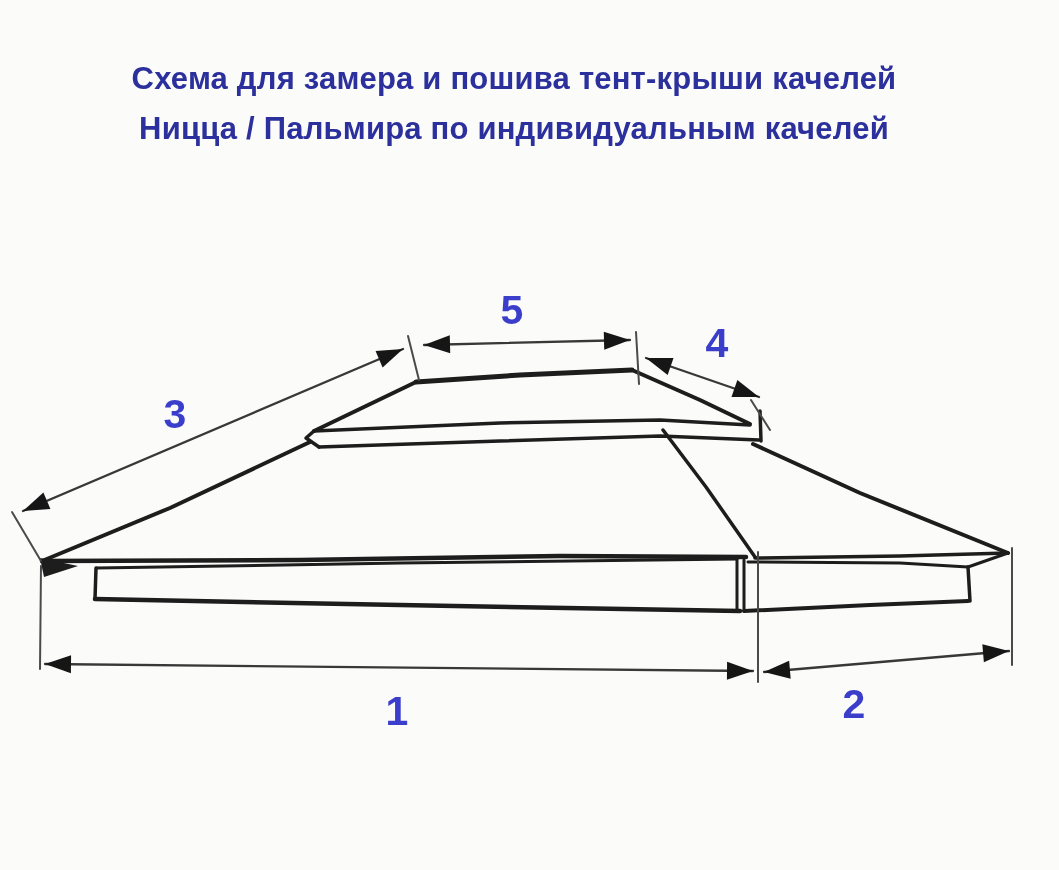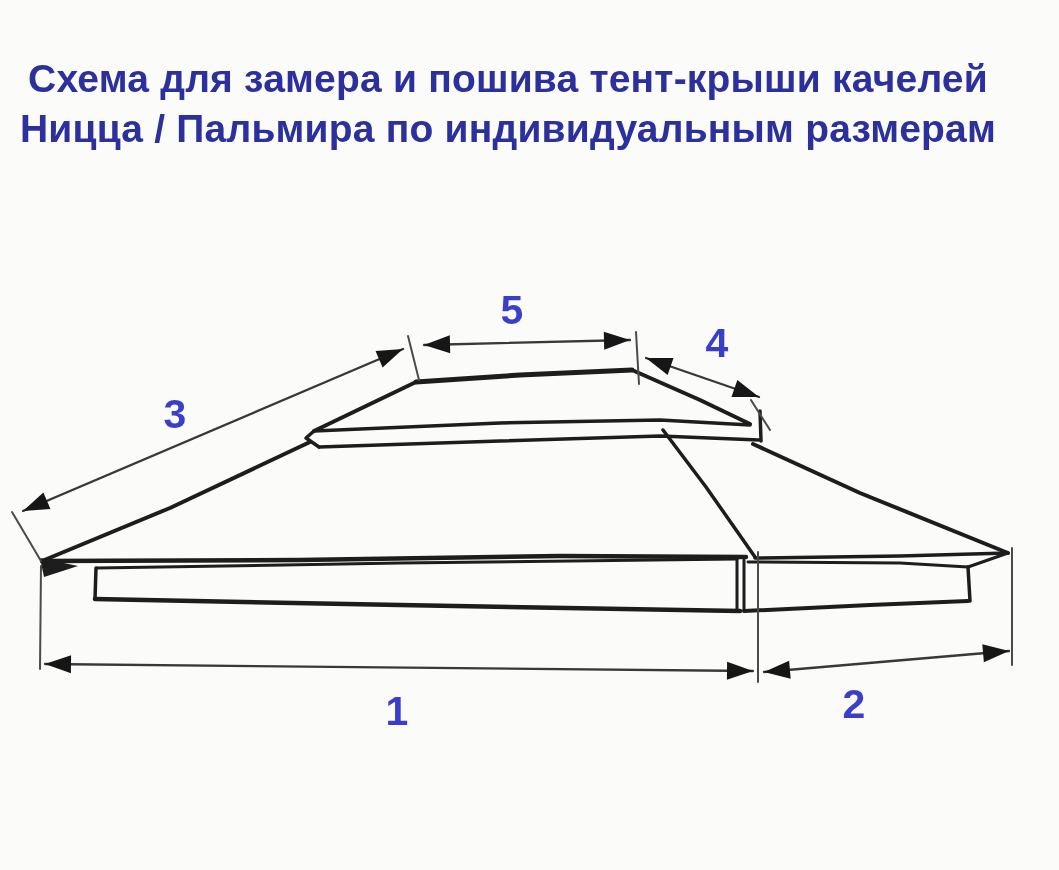--- a/index.html
+++ b/index.html
@@ -5,25 +5,25 @@
   html,body{margin:0;padding:0;}
   body{
     width:1059px;height:870px;
     background:#fbfbfa;
     font-family:"Liberation Sans", sans-serif;
     position:relative;
     overflow:hidden;
   }
   .title-block{
     position:absolute;
-    top:54px;left:8px;
+    top:54px;left:14px;
     width:1000px;
     text-align:center;
     font-weight:bold;
-    font-size:39px;
+    font-size:31px;
     line-height:50px;
     letter-spacing:0.2px;
   }
   .diagram-wrap{
     position:absolute;
     top:0;left:0;width:1059px;height:870px;
   }
   svg{display:block;}
   .dim-label{
     font-family:"Liberation Sans", sans-serif;
@@ -82,14 +82,14 @@
       <text x="512" y="310" fill="#3a3ecb" font-size="41" font-weight="bold" text-anchor="middle" dominant-baseline="central" class="dim-label">5</text>
       <text x="717" y="343" fill="#3a3ecb" font-size="41" font-weight="bold" text-anchor="middle" dominant-baseline="central" class="dim-label">4</text>
       <text x="175" y="414" fill="#3a3ecb" font-size="41" font-weight="bold" text-anchor="middle" dominant-baseline="central" class="dim-label">3</text>
       <text x="397" y="711" fill="#3a3ecb" font-size="41" font-weight="bold" text-anchor="middle" dominant-baseline="central" class="dim-label">1</text>
       <text x="854" y="704" fill="#3a3ecb" font-size="41" font-weight="bold" text-anchor="middle" dominant-baseline="central" class="dim-label">2</text>
     </svg>
 </div>
 
 <div class="title-block" style="color: rgb(43, 48, 156);">
   <div>Схема для замера и пошива тент-крыши качелей</div>
-  <div>Ницца / Пальмира по индивидуальным размерам</div>
+  <div>Ницца / Пальмира по индивидуальным качелей</div>
 </div>
 
 </body></html>

